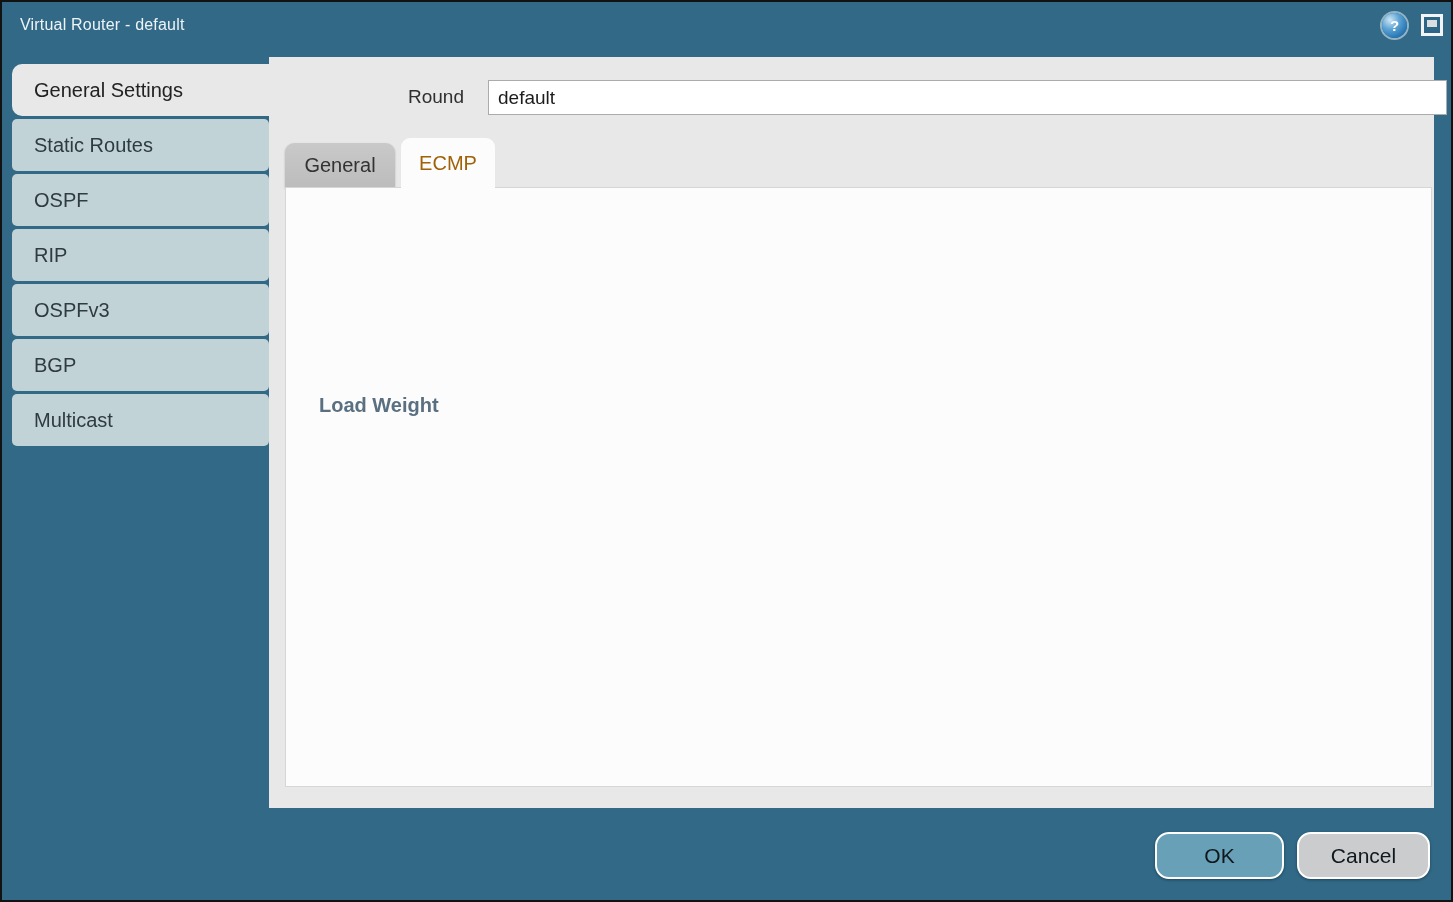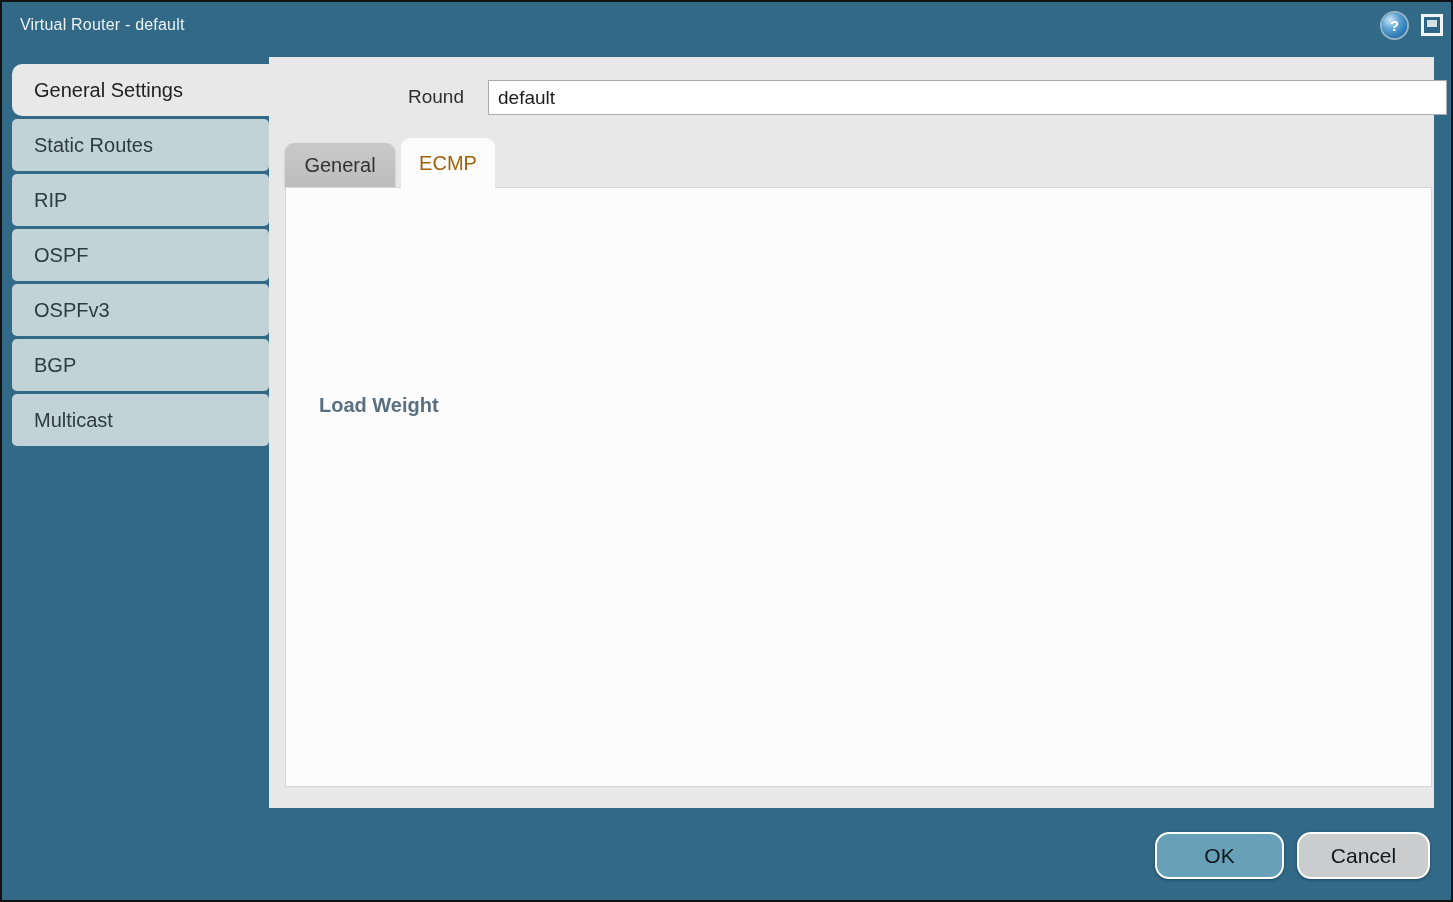--- a/index.html
+++ b/index.html
@@ -113,22 +113,22 @@
     <span class="title">Virtual Router - default</span>
     <span class="help-icon">?</span>
     <span class="win-icon">
         <span class="inner"></span>
       </span>
   </div>
 
   <div class="sidebar">
     <div class="side-item active">General Settings</div>
     <div class="side-item">Static Routes</div>
+    <div class="side-item">OSPF</div>
     <div class="side-item">RIP</div>
-    <div class="side-item">OSPF</div>
     <div class="side-item">OSPFv3</div>
     <div class="side-item">BGP</div>
     <div class="side-item">Multicast</div>
   </div>
 
   <div class="panel"></div>
 
   <div class="name-label">Round</div>
   <input class="name-input" type="text" value="default" style="">
 

